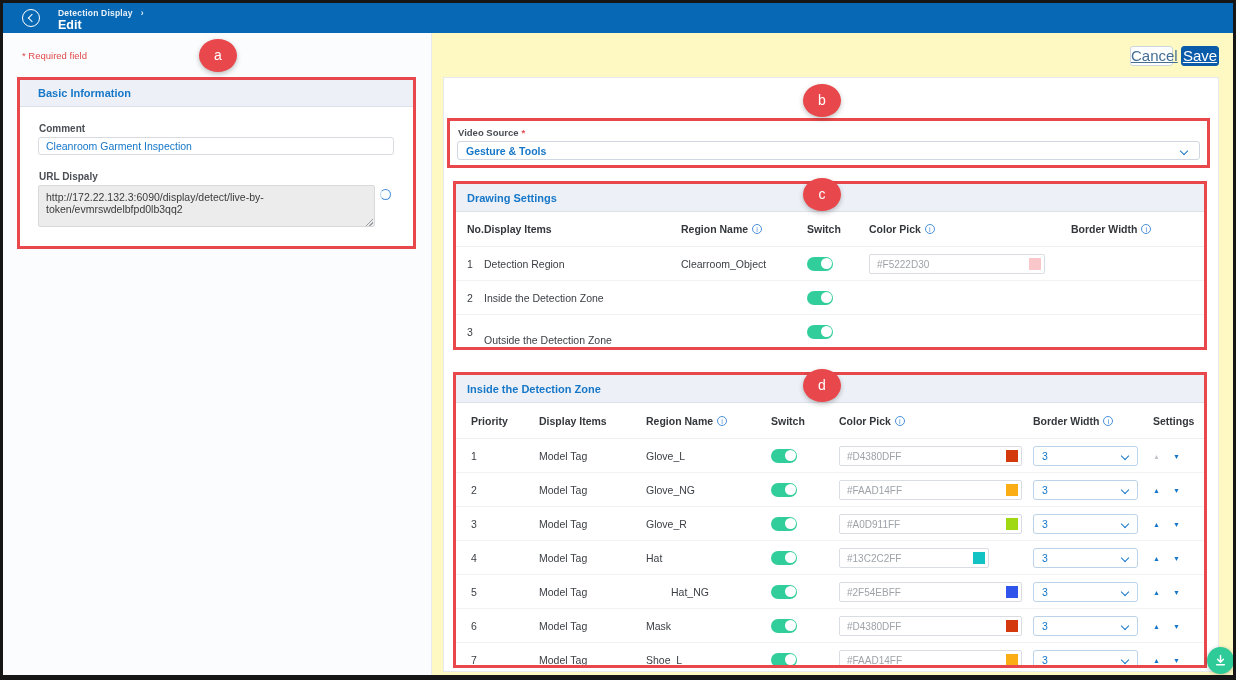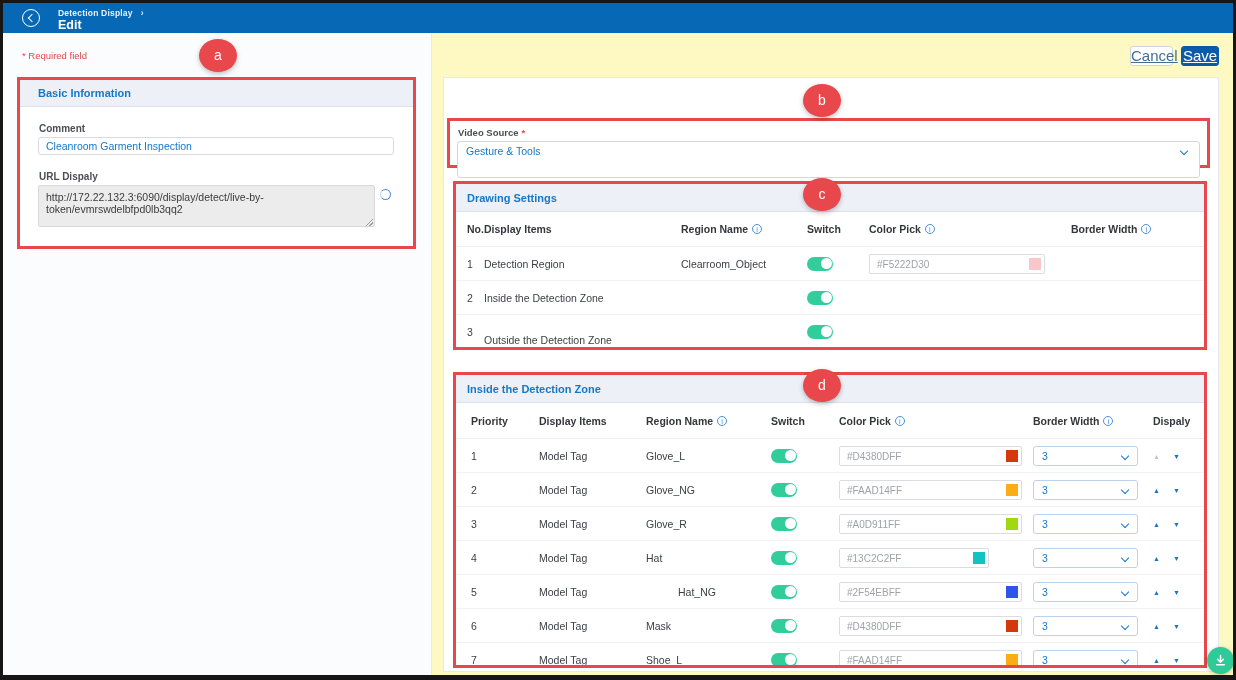--- a/index.html
+++ b/index.html
@@ -36,21 +36,21 @@
   .refresh-icon { position:absolute; width:11px; height:11px; border:1.5px solid #4a90d9; border-radius:50%; border-left-color:#b9d6f0; }
 
   
   .right-card { left:443px; top:77px; width:776px; height:595px; border:1px solid #e6e9ee; z-index:8; }
   .right-card .band { padding-left:13px; }
 
   .video-box { position:absolute; left:3px; top:40px; width:763px; height:50px; background:#fff; z-index:12; }
   .vs-label { position:absolute; left:8px; top:6px; font-size:9.5px; font-weight:bold; color:#4a4f55; }
   .req-star { color:#e14a4a; margin-left:3px; }
   .select { position:absolute; background:#fff; border:1px solid #cfd8e2; border-radius:3px; font-size:10.5px; color:#1677c8; line-height:19px; padding-left:8px; }
-  .vs-select { left:7px; right:7px; top:20px; height:37px; line-height:19px; }
+  .vs-select { left:7px; right:7px; top:20px; height:19px; line-height:19px;font-weight:bold; }
   .chevron { position:absolute; width:6px; height:6px; border-right:1.5px solid #1677c8; border-bottom:1.5px solid #1677c8; transform:rotate(45deg); }
 
   .table-box { position:absolute; background:#fff; overflow:hidden; z-index:12; }
   .drawing-box { left:9px; top:103px; width:754px; height:169px; }
   .zone-box { left:9px; top:294px; width:754px; height:296px; }
   .table-box .band { padding-left:11px; height:28px; line-height:28px; }
   .colhead-row { position:relative; border-bottom:1px solid #efefef; }
   .col-label { position:absolute; top:50%; transform:translateY(-50%); font-size:10.5px; font-weight:bold; color:#33373c; white-space:nowrap; }
   .info-icon { display:inline-block; width:10px; height:10px; border:1px solid #4a90d9; border-radius:50%; color:#4a90d9; font-size:7.5px; line-height:9px; text-align:center; vertical-align:1px; margin-left:4px; font-weight:normal; }
   .t-row { position:relative; height:34px; border-bottom:1px solid #f2f2f2; }
@@ -146,21 +146,21 @@
 
     <div class="table-box red-border zone-box">
       <div class="band">Inside the Detection Zone</div>
       <div class="colhead-row" style="height:36px;" id="zone-colhead">
           <div class="col-label" style="left: 15px;">Priority</div>
           <div class="col-label" style="left: 83px;">Display Items</div>
           <div class="col-label" style="left: 190px;">Region Name<span class="info-icon">i</span></div>
           <div class="col-label" style="left: 315px;">Switch</div>
           <div class="col-label" style="left: 383px;">Color Pick<span class="info-icon">i</span></div>
           <div class="col-label" style="left: 577px;">Border Width<span class="info-icon">i</span></div>
-          <div class="col-label" style="left: 697px;">Dispaly</div>
+          <div class="col-label" style="left: 697px;">Settings</div>
         </div>
       <div id="zone-rows">
           <div class="t-row">
             <div class="cell" style="left: 15px;">1</div>
             <div class="cell" style="left: 83px;">Model Tag</div>
             <div class="cell" style="left: 190px;">Glove_L</div>
             <div class="toggle" style="left: 315px;"></div>
             <div class="color-input" style="left: 383px; width: 183px;">
               <span class="color-text">#D4380DFF</span>
               <span class="swatch" style="background: rgb(212, 56, 13);"></span>
@@ -204,21 +204,21 @@
               <span class="color-text">#13C2C2FF</span>
               <span class="swatch" style="background: rgb(19, 194, 194);"></span>
             </div>
             <div class="select bw-select" style="position: absolute; left: 577px; width: 105px;"><span>3</span><span class="chevron" style="right: 9px; top: 6px;"></span></div>
             <span class="caret on" style="left: 697px;">▲</span>
             <span class="caret on" style="left: 717px;">▼</span>
           </div>
           <div class="t-row">
             <div class="cell" style="left: 15px;">5</div>
             <div class="cell" style="left: 83px;">Model Tag</div>
-            <div class="cell" style="left: 198px; padding-left: 24px;">Hat_NG</div>
+            <div class="cell" style="left: 191px; padding-left: 24px;">Hat_NG</div>
             <div class="toggle" style="left: 315px;"></div>
             <div class="color-input" style="left: 383px; width: 183px;">
               <span class="color-text">#2F54EBFF</span>
               <span class="swatch" style="background: rgb(47, 84, 235);"></span>
             </div>
             <div class="select bw-select" style="position: absolute; left: 577px; width: 105px;"><span>3</span><span class="chevron" style="right: 9px; top: 6px;"></span></div>
             <span class="caret on" style="left: 697px;">▲</span>
             <span class="caret on" style="left: 717px;">▼</span>
           </div>
           <div class="t-row">

